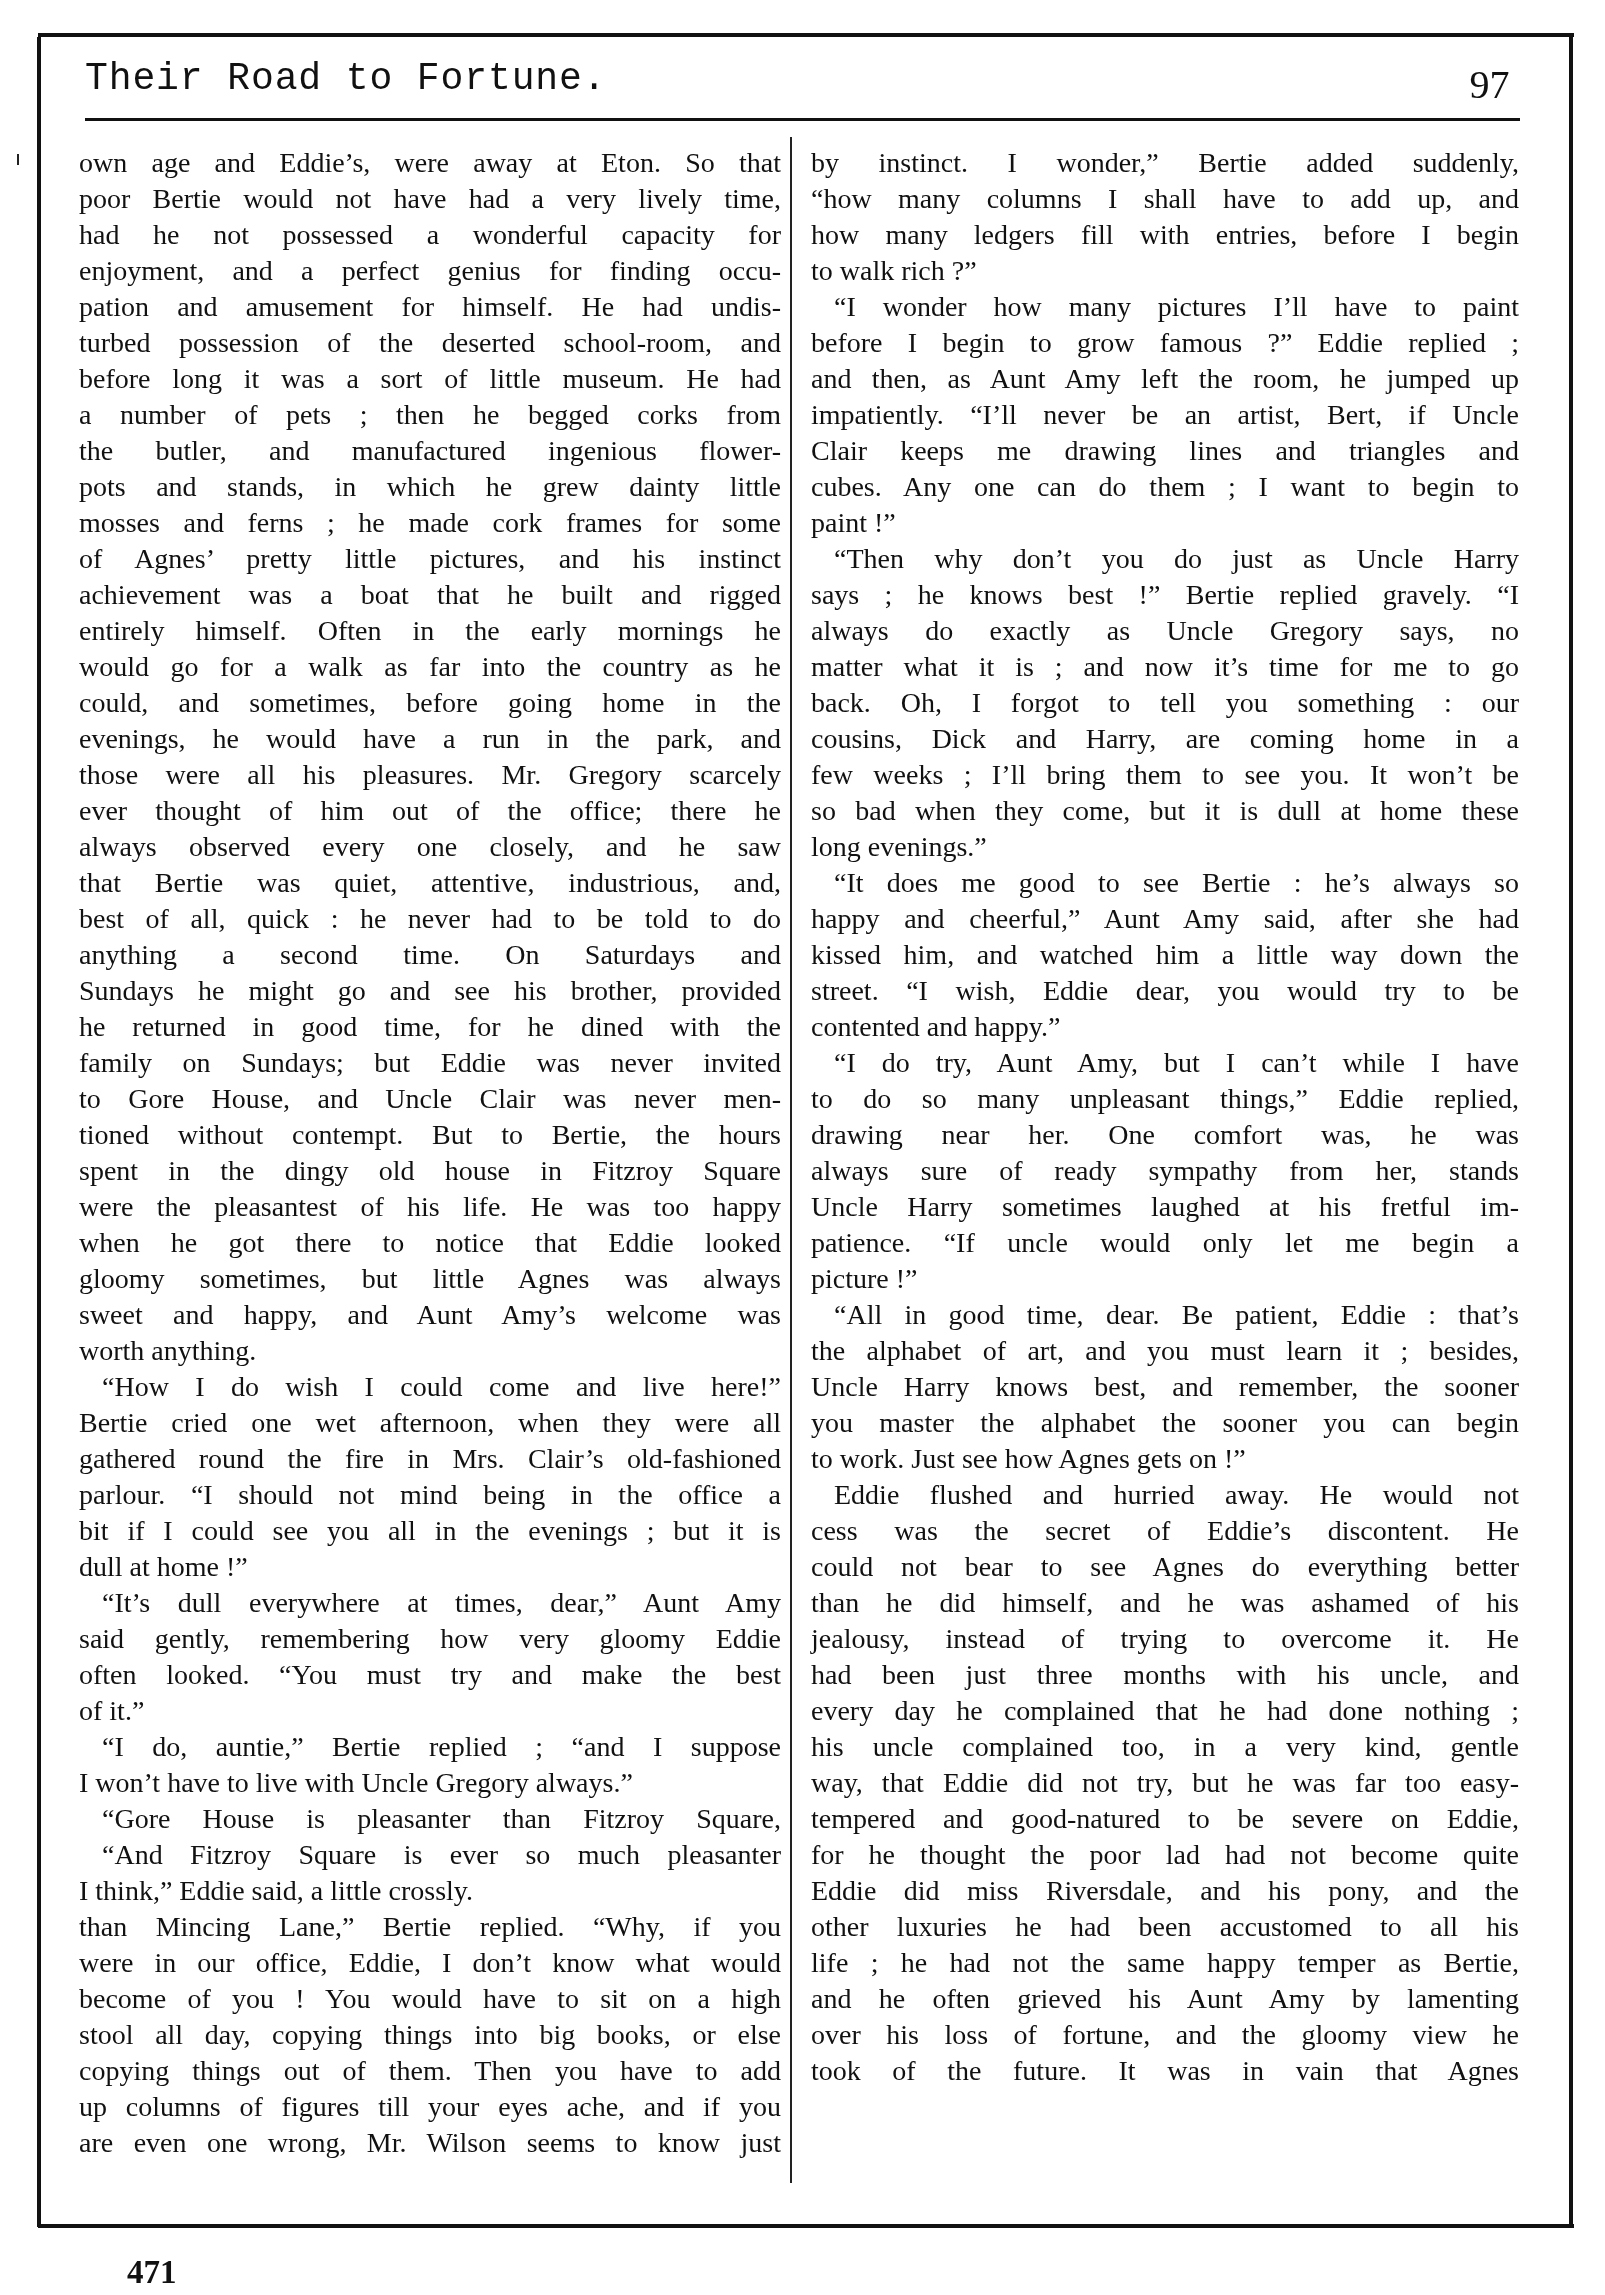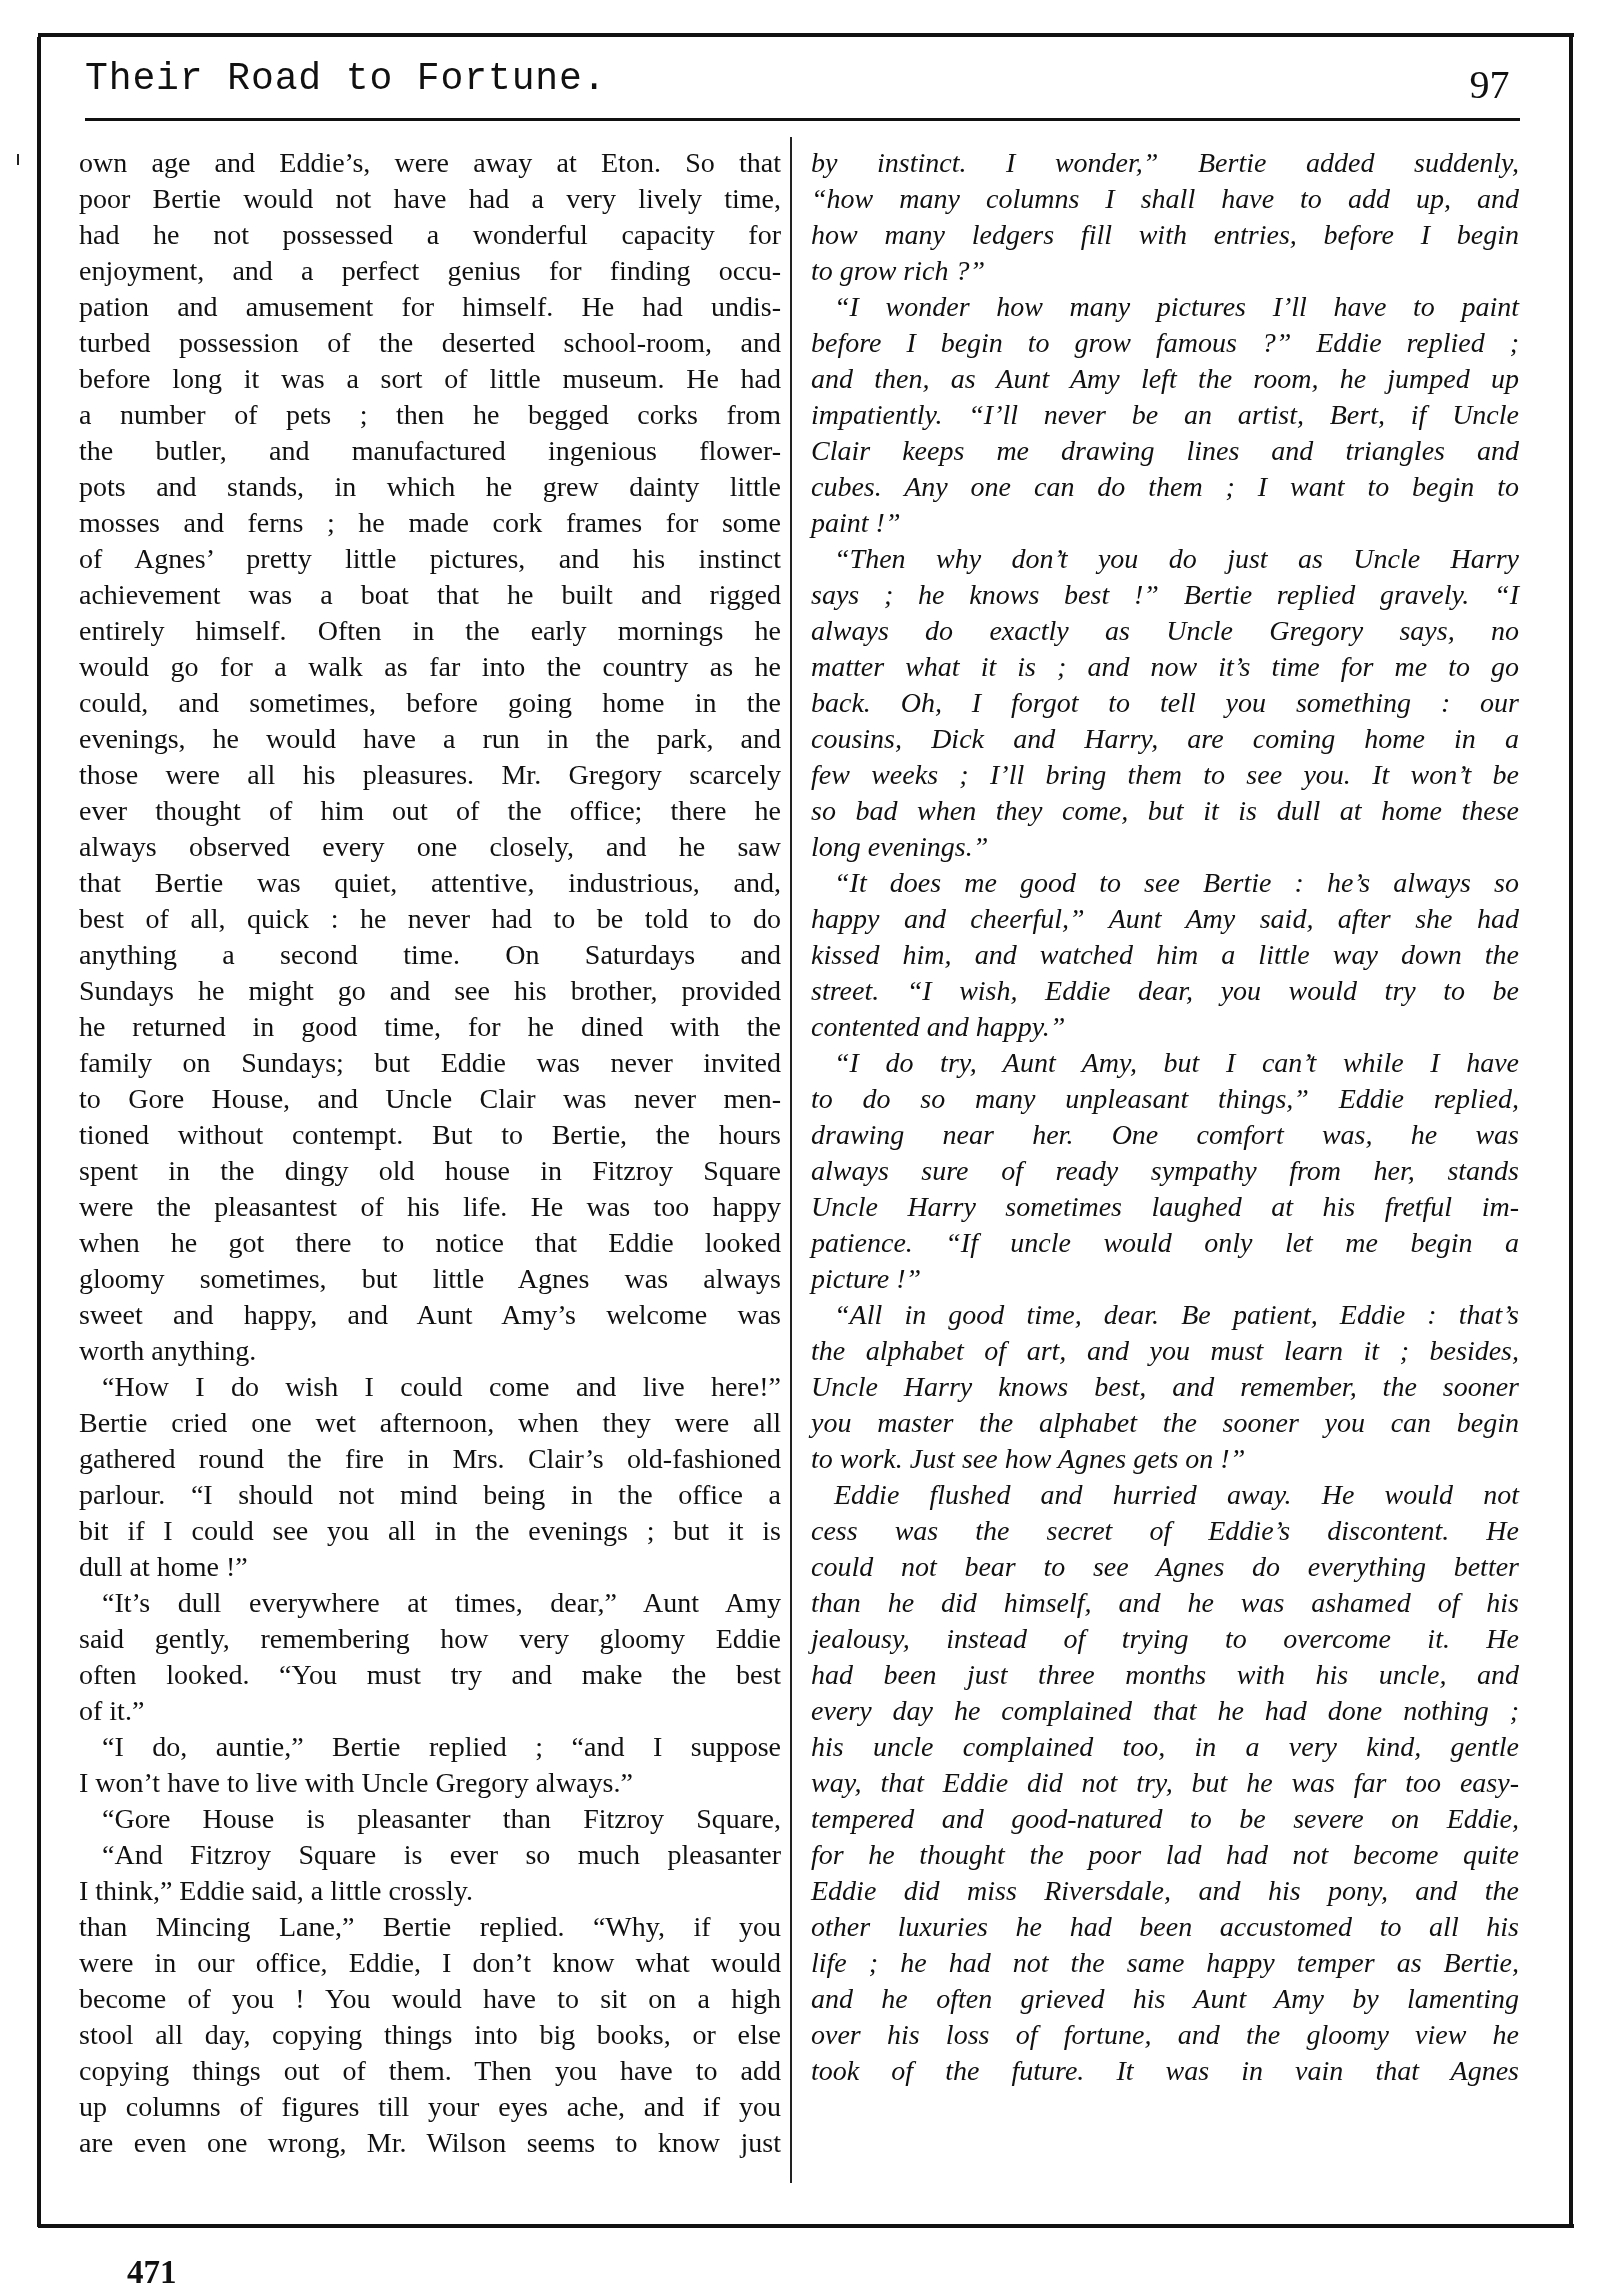--- a/index.html
+++ b/index.html
@@ -97,21 +97,21 @@
     background: #222;
   }
   .column {
     position: absolute;
     top: 145px;
     width: 702px;
     font-size: 28px;
     line-height: 36px;
   }
   .col-left { left: 79px; }
-  .col-right { left: 811px; width: 708px; font-style: italic; }
+  .col-right { left: 811px; width: 708px; }
   .line {
     display: block;
     white-space: nowrap;
     text-align: justify;
     text-align-last: justify;
     height: 36px;
     overflow: visible;
   }
   .line.last {
     text-align-last: left;
@@ -199,21 +199,21 @@
     <span class="line">stool all day, copying things into big books, or else</span>
     <span class="line">copying things out of them.  Then you have to add</span>
     <span class="line">up columns of figures till your eyes ache, and if you</span>
     <span class="line">are even one wrong, Mr. Wilson seems to know just</span>
   </div>
 <div class="col-divider"></div>
 <div class="column col-right" id="col-right">
     <span class="line">by instinct.  I wonder,” Bertie added suddenly,</span>
     <span class="line">“how many columns I shall have to add up, and</span>
     <span class="line">how many ledgers fill with entries, before I begin</span>
-    <span class="line last">to grow rich ?”</span>
+    <span class="line last">to walk rich ?”</span>
     <span class="line indent">“I wonder how many pictures I’ll have to paint</span>
     <span class="line">before I begin to grow famous ?” Eddie replied ;</span>
     <span class="line">and then, as Aunt Amy left the room, he jumped up</span>
     <span class="line">impatiently.  “I’ll never be an artist, Bert, if Uncle</span>
     <span class="line">Clair keeps me drawing lines and triangles and</span>
     <span class="line">cubes.  Any one can do them ; I want to begin to</span>
     <span class="line last">paint !”</span>
     <span class="line indent">“Then why don’t you do just as Uncle Harry</span>
     <span class="line">says ; he knows best !” Bertie replied gravely.  “I</span>
     <span class="line">always do exactly as Uncle Gregory says, no</span>

